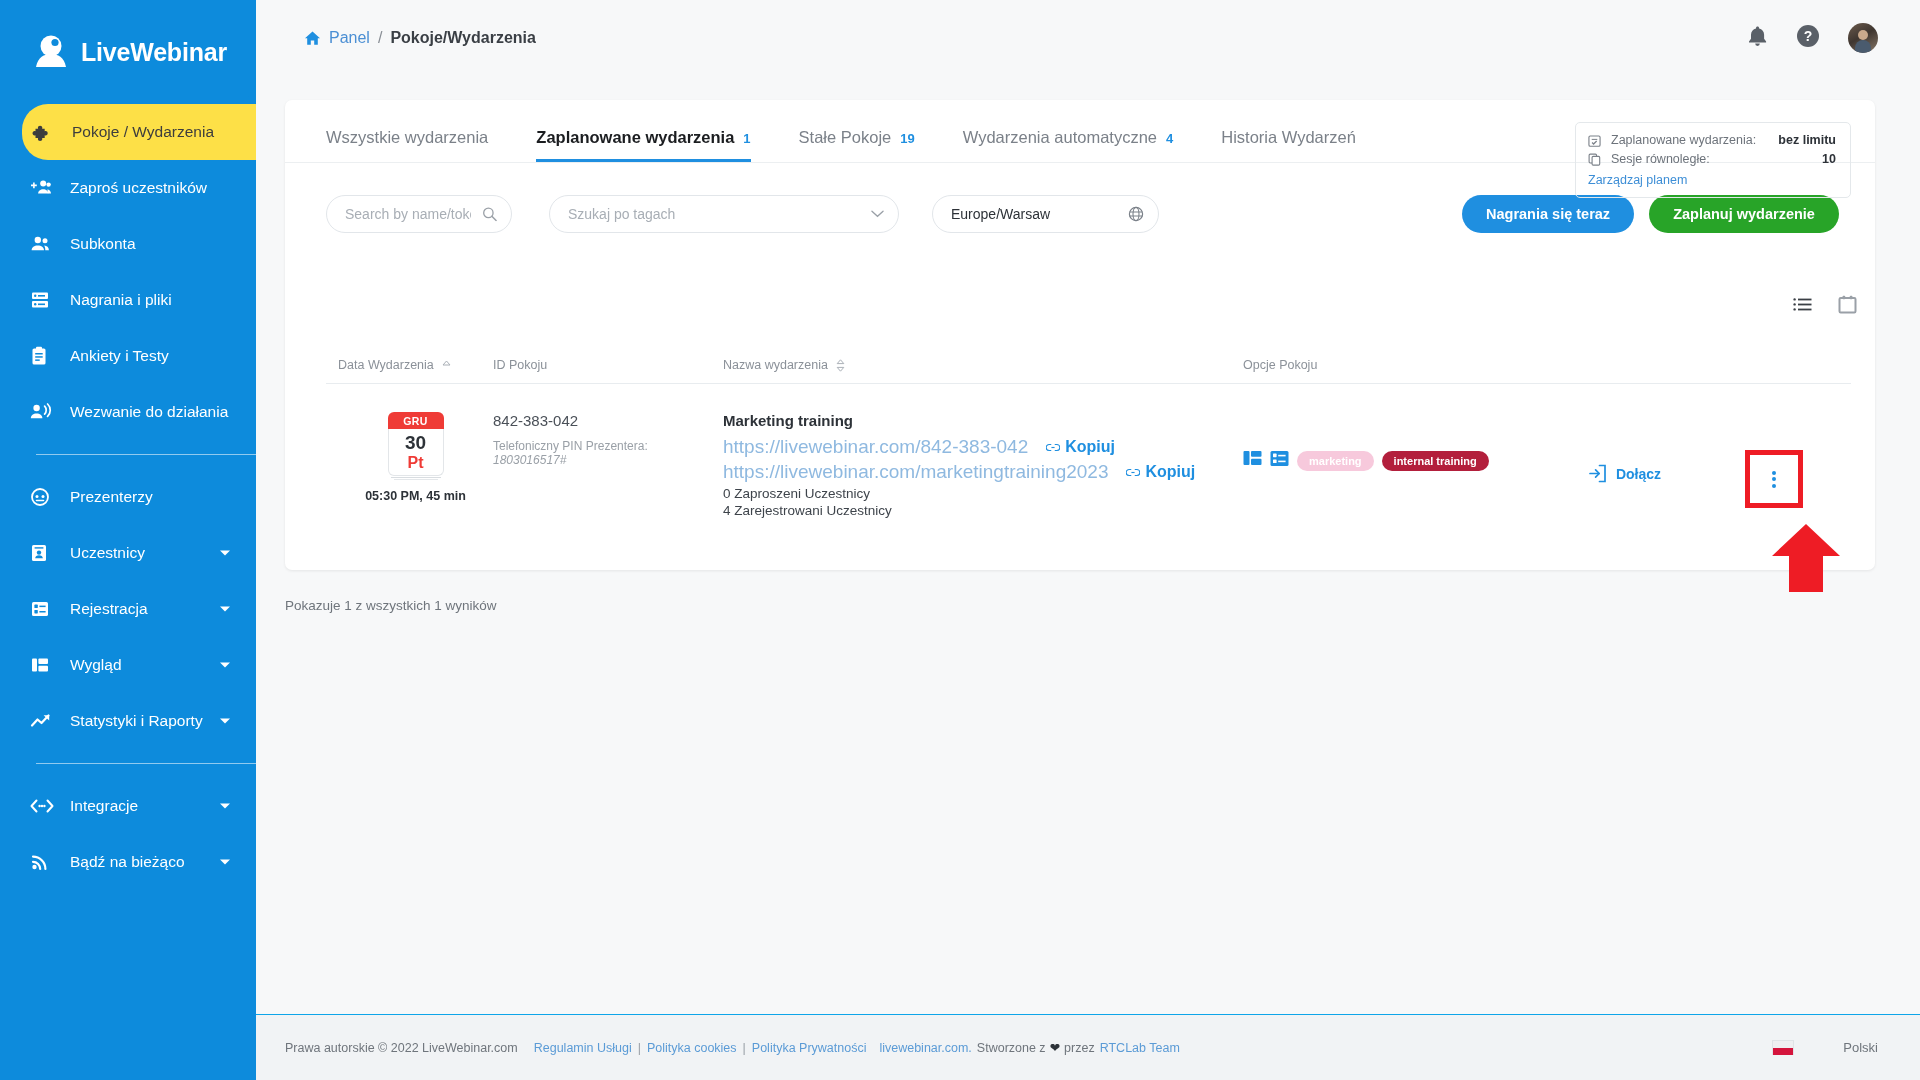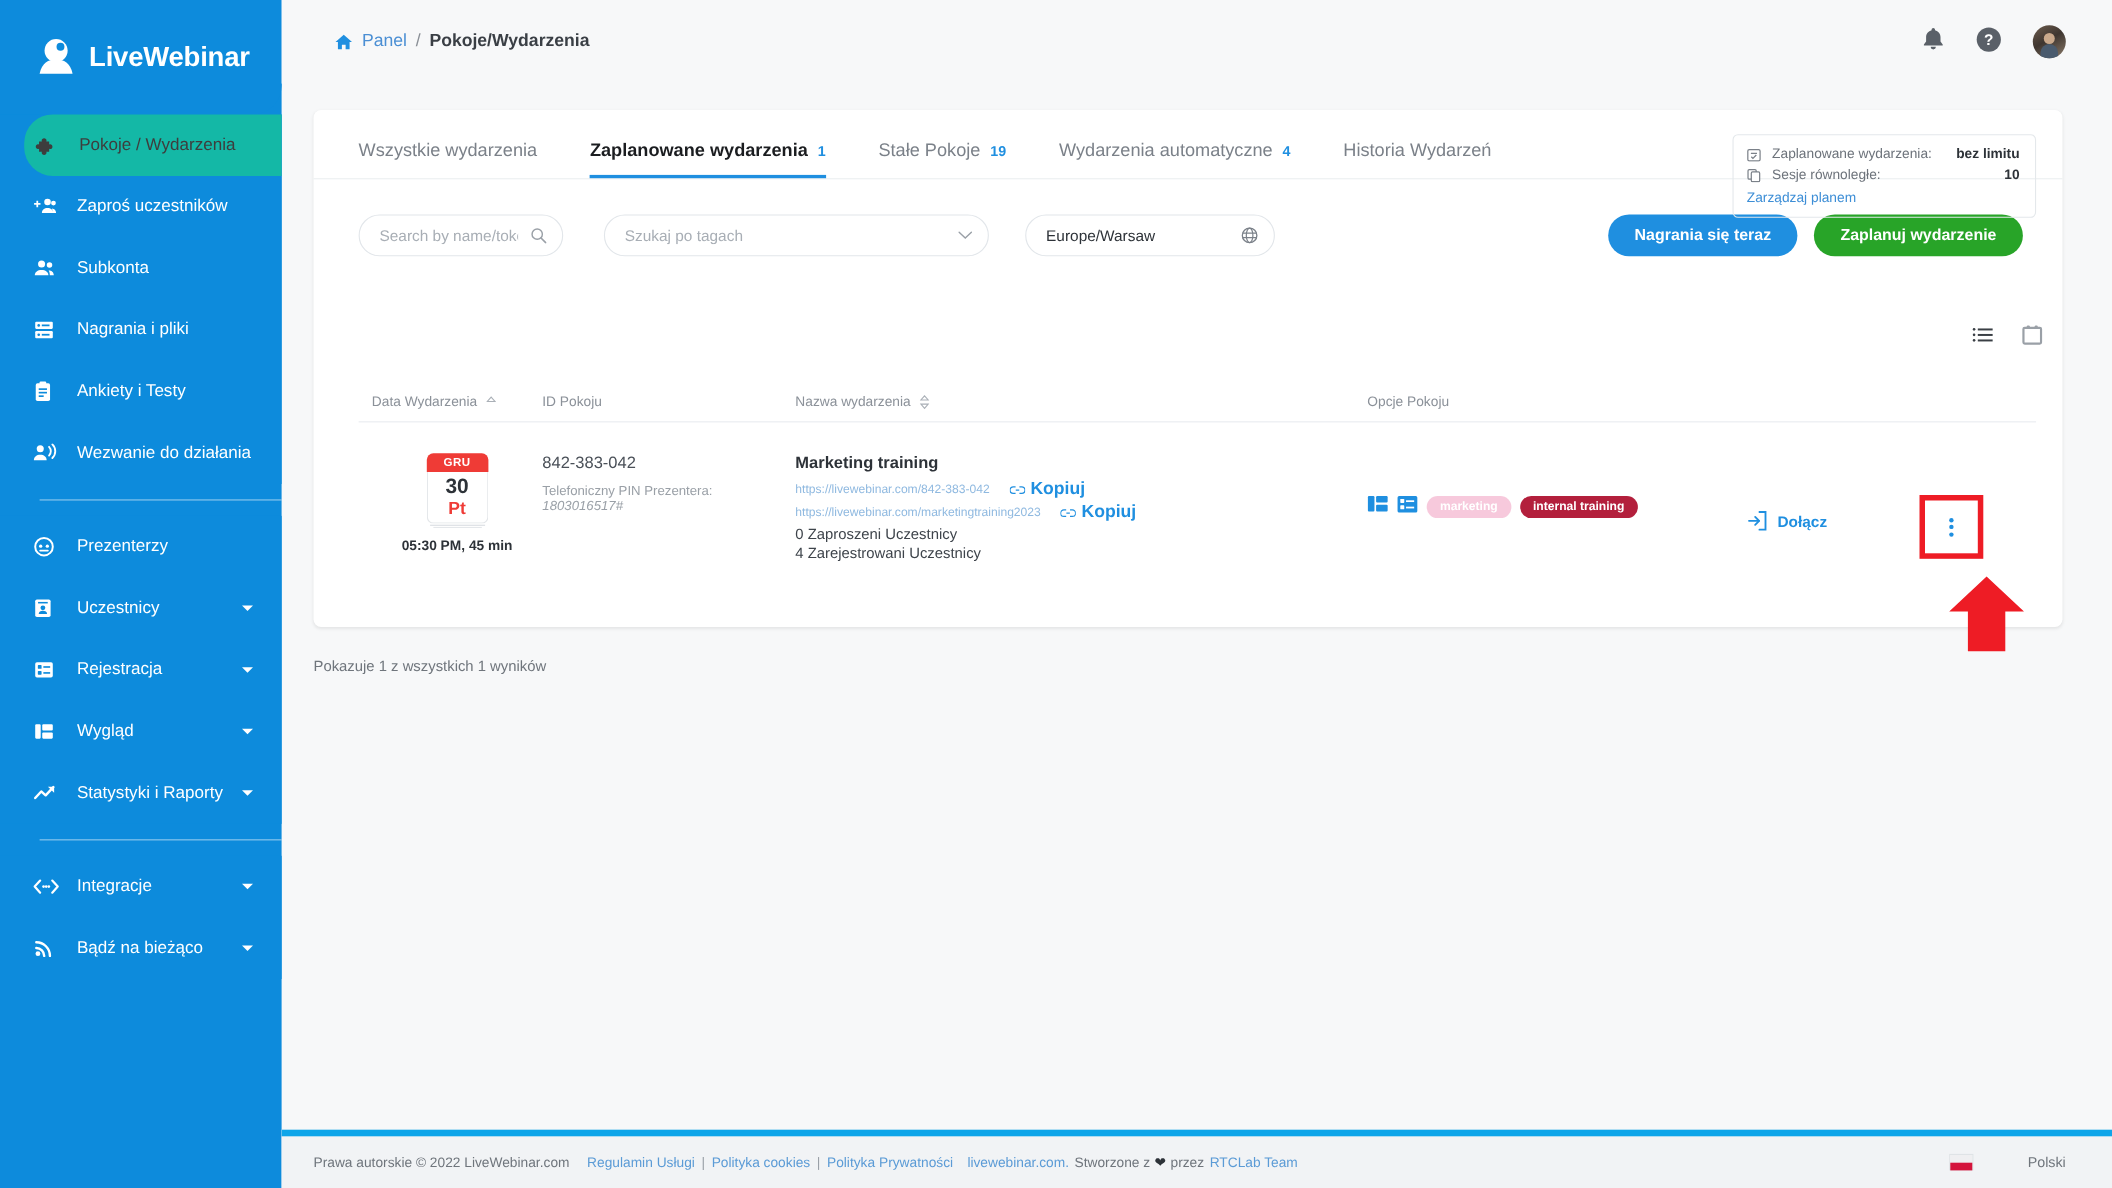--- a/index.html
+++ b/index.html
@@ -34,21 +34,21 @@
     display: flex; align-items: center;
     padding-left: 30px;
     color: #ffffff;
     font-size: 15.5px;
     position: relative;
     cursor: pointer;
   }
   .nav-item .ico { width: 28px; display:flex; align-items:center; justify-content:flex-start; flex:0 0 auto;}
   .nav-item .lbl { margin-left: 12px; }
   .nav-item.active {
-    background: #14b8a6;
+    background: #fde047;
     color: #3d3d3d;
     border-top-left-radius: 26px;
     border-bottom-left-radius: 26px;
     margin-left: 22px;
     padding-left: 8px;
     width: 234px;
   }
   .nav-item.active .lbl { margin-left: 14px; }
   .caret {
     position: absolute; right: 26px; top: 50%;
@@ -170,21 +170,21 @@
   .cal-stack { height:2px; border-bottom:1px solid #d9dde1; margin: 0 3px; }
   .cal-stack2 { height:2px; border-bottom:1px solid #e4e7ea; margin: 0 6px; }
   .cal-time { font-size: 12.5px; font-weight:bold; color:#2d3238; text-align:center; margin-top: 9px; white-space: nowrap; }
 
   .room-id { font-size: 15px; color:#4a5058; }
   .room-pin { font-size: 12px; color:#9aa0a7; margin-top: 10px; }
   .room-pin-val { font-size: 12px; color:#9aa0a7; font-style: italic; }
 
   .ev-title { font-size: 15px; font-weight: bold; color:#2d3238; margin-bottom: 7px; }
   .ev-linkrow { display:flex; align-items:center; margin-bottom: 3px; }
-  .ev-link { font-size: 11px; color:#8fb9e0; }
+  .ev-link { font-size: 19px; color:#8fb9e0; }
   .copy { display:flex; align-items:center; margin-left: 18px; color:#1f8fe0; font-size:16px; font-weight:bold; cursor:pointer; }
   .copy .cico { margin-right: 5px; display:flex; }
   .ev-stat { font-size: 13.5px; color:#3e444b; margin-top: 2px; }
 
   .opts { display:flex; align-items:center; gap: 8px; padding-top: 38px; }
   .tag { font-size: 11px; font-weight: bold; color:#fff; border-radius: 11px; padding: 4px 12px; white-space:nowrap; }
 
   .join { display:flex; align-items:center; color:#1f8fe0; font-size:14px; font-weight:bold; cursor:pointer; position:absolute; right:190px; top: 52px;}
   .join .jico { margin-right: 9px; display:flex; }
 
@@ -194,24 +194,24 @@
     display:flex; align-items:center; justify-content:center; cursor:pointer;
   }
   .kdot { width:4px; height:4px; border-radius:50%; background:#1f8fe0; margin: 2.5px 0; }
 
   .arrow-ann { position:absolute; left: 1770px; top: 522px; width: 72px; height: 72px; }
 
   .results { position: absolute; left: 285px; top: 598px; font-size: 13.5px; color:#6f757c;text-align:center; }
 
   
   #footer {
-    position: absolute; left: 256px; right: 0; bottom: 0; height: 53px;
+    position: absolute; left: 256px; right: 0; bottom: 0; height: 66px;
     background: #f1f3f5;
     display: flex; align-items: center;
-    border-top: 6px solid #0ea5e9;
+    border-top: 1px solid #0ea5e9;
     margin-top: 40px;
   }
   .foot-left { margin-left: 29px; font-size: 12.5px; color: #6f757c; display:flex; align-items:center; flex-wrap: nowrap; gap: 0; }
   .foot-left .plain { color:#6f757c; }
   .foot-left .lnk { color:#5b9bd6; cursor:pointer; }
   .foot-left .pipe { color:#9aa0a7; margin: 0 6px; }
   .foot-right { margin-left: auto; margin-right: 42px; display:flex; align-items:center; font-size:13px; color:#6f757c;gap:40px; }
   .flag { width: 22px; height: 15px; margin-right: 9px; border: 1px solid #dfe3e6; }
   .flag-top { height: 7px; background: #efeff1; }
   .flag-bot { height: 7px; background: #d4143c; }

